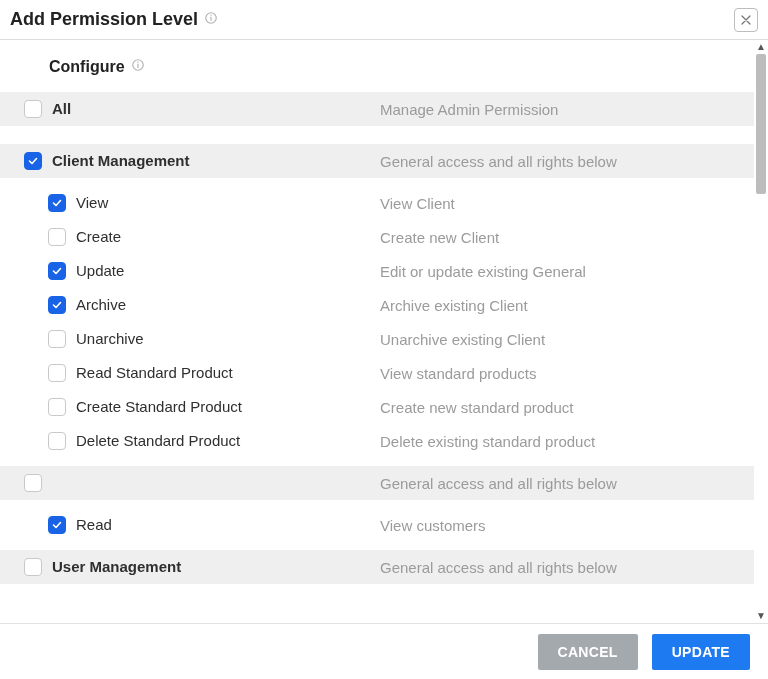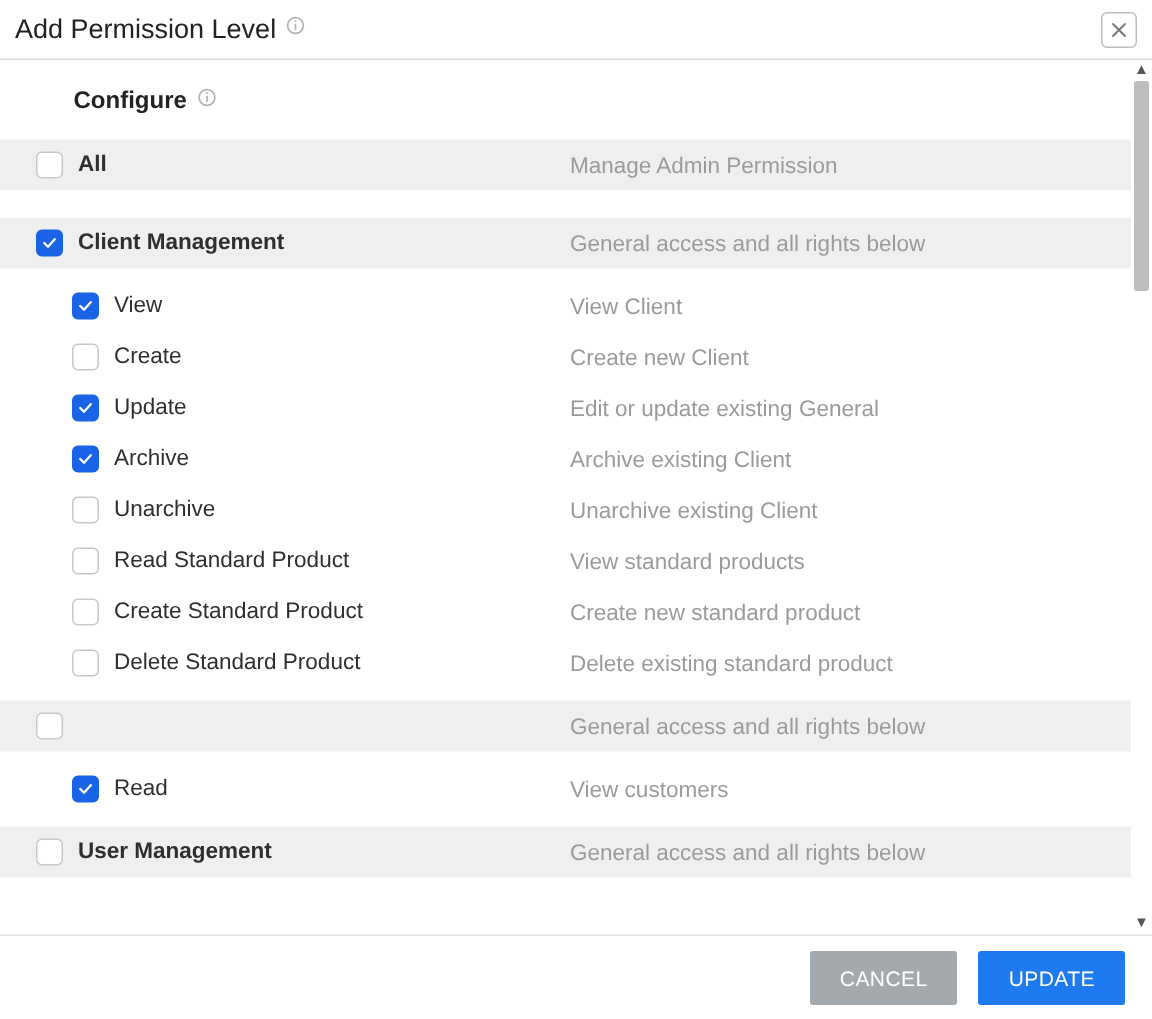--- a/index.html
+++ b/index.html
@@ -5,21 +5,21 @@
   * { box-sizing: border-box; margin: 0; padding: 0; }
   html, body { width: 768px; height: 679px; overflow: hidden; font-family: Arial, Helvetica, sans-serif; }
   body { background: #ffffff; display: flex; flex-direction: column; }
 
   .header {
     display: flex; align-items: center; justify-content: space-between;
     padding: 6px 10px; border-bottom: 1px solid #dcdcdc;
     height: 40px;
   }
   .header-left { display: flex; align-items: center; gap: 6px; }
-  .dialog-title { font-size: 18px; font-weight: 400; color: #222; }
+  .dialog-title { font-size: 18px; font-weight: 700; color: #222; }
   .info-icon { color: #b3b3b3; }
   .close-btn {
     width: 24px; height: 24px; border: 1px solid #bdbdbd; border-radius: 4px;
     display: flex; align-items: center; justify-content: center;
     color: #777; cursor: pointer; font-size: 14px; background: #fff;
   }
 
   .body { flex: 1; position: relative; overflow: hidden; }
   .scroll-area {
     position: absolute; top: 0; left: 0; right: 14px; bottom: 0;
@@ -68,21 +68,21 @@
   .cb.checked svg { display: block; }
   .cb svg { display: none; }
 
   .footer {
     border-top: 1px solid #e2e2e2;
     height: 56px; display: flex; align-items: center; justify-content: flex-end;
     gap: 14px; padding: 0 18px; background: #fff;
   }
   .btn {
     height: 36px; padding: 0 20px; border: none; border-radius: 2px;
-    font-size: 14px; font-weight: 400; letter-spacing: 0.3px; cursor: pointer;
+    font-size: 14px; font-weight: 700; letter-spacing: 0.3px; cursor: pointer;
     color: #fff;
   }
   .btn.cancel { background: #a4a9ad; }
   .btn.primary { background: #1e7af0; }
 </style>
 </head>
 <body>
 
 <div class="header">
   <div class="header-left">

